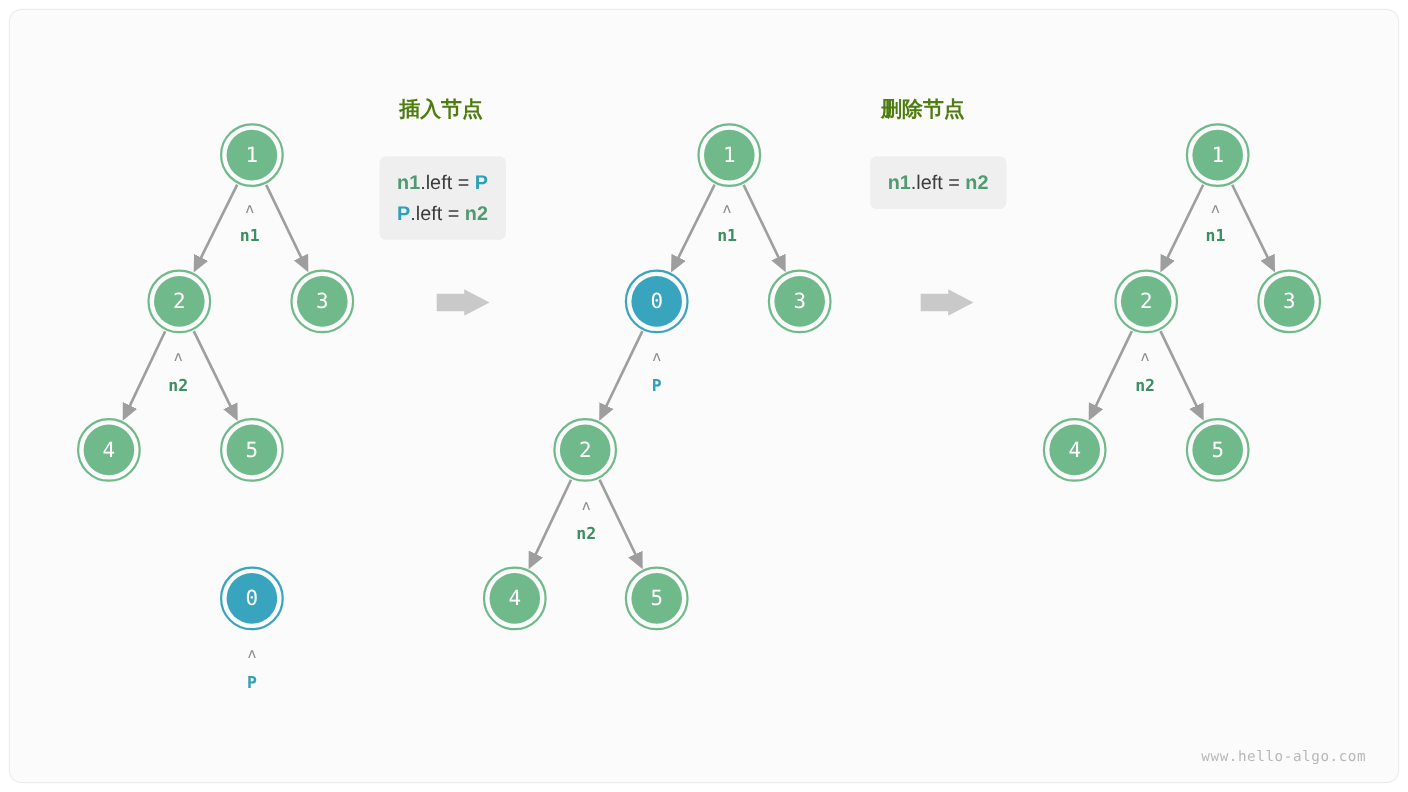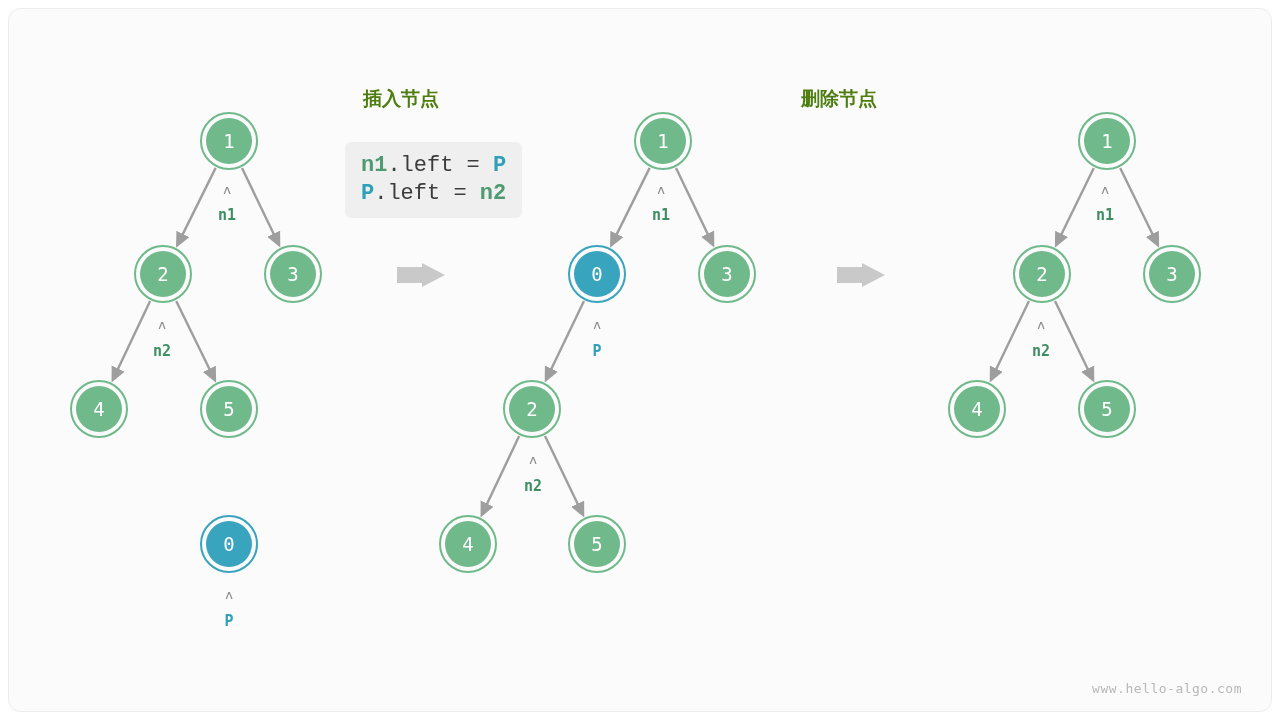--- a/index.html
+++ b/index.html
@@ -60,22 +60,22 @@
     font-weight: bold;
     font-size: 19px;
     color: #4d7c0f;
     white-space: nowrap;
   }
   .code-box {
     position: absolute;
     background: #efefef;
     border-radius: 6px;
     padding: 10px 16px;
-    font-family: Liberation Mono, monospace;
-    font-size: 22px;
+    font-family: Liberation Sans, sans-serif;
+    font-size: 18px;
     line-height: 28px;
     color: #3c3c3c;
     white-space: pre;
   }
   .code-box .v1 { color: #4f9a72; font-weight: bold; }
   .code-box .v2 { color: #2fa0b8; font-weight: bold; }
   .watermark {
     position: absolute;
     right: 38px;
     bottom: 24px;
@@ -221,15 +221,16 @@
         <polygon points="397,267 422,267 422,263 445,275 422,287 422,283 397,283" fill="#c9c9c9"></polygon>
         <polygon points="837,267 862,267 862,263 885,275 862,287 862,283 837,283" fill="#c9c9c9"></polygon>
       </g>
   </svg>
 
   <div class="section-title" style="left:363px; top:86px;">插入节点</div>
   <div class="section-title" style="left:801px; top:86px;">删除节点</div>
 
   <div class="code-box" id="code-insert" style="left:345px; top:142px;"><span class="v1">n1</span><span>.left = </span><span class="v2">P</span>
 <span class="v2">P</span><span>.left = </span><span class="v1">n2</span></div>
+  <div class="code-box" id="code-delete" style="left:791px; top:142px;"><span class="v1">n1</span><span>.left = </span><span class="v1">n2</span></div>
 
   <div class="watermark">www.hello-algo.com</div>
 </div>
 
 </body></html>

